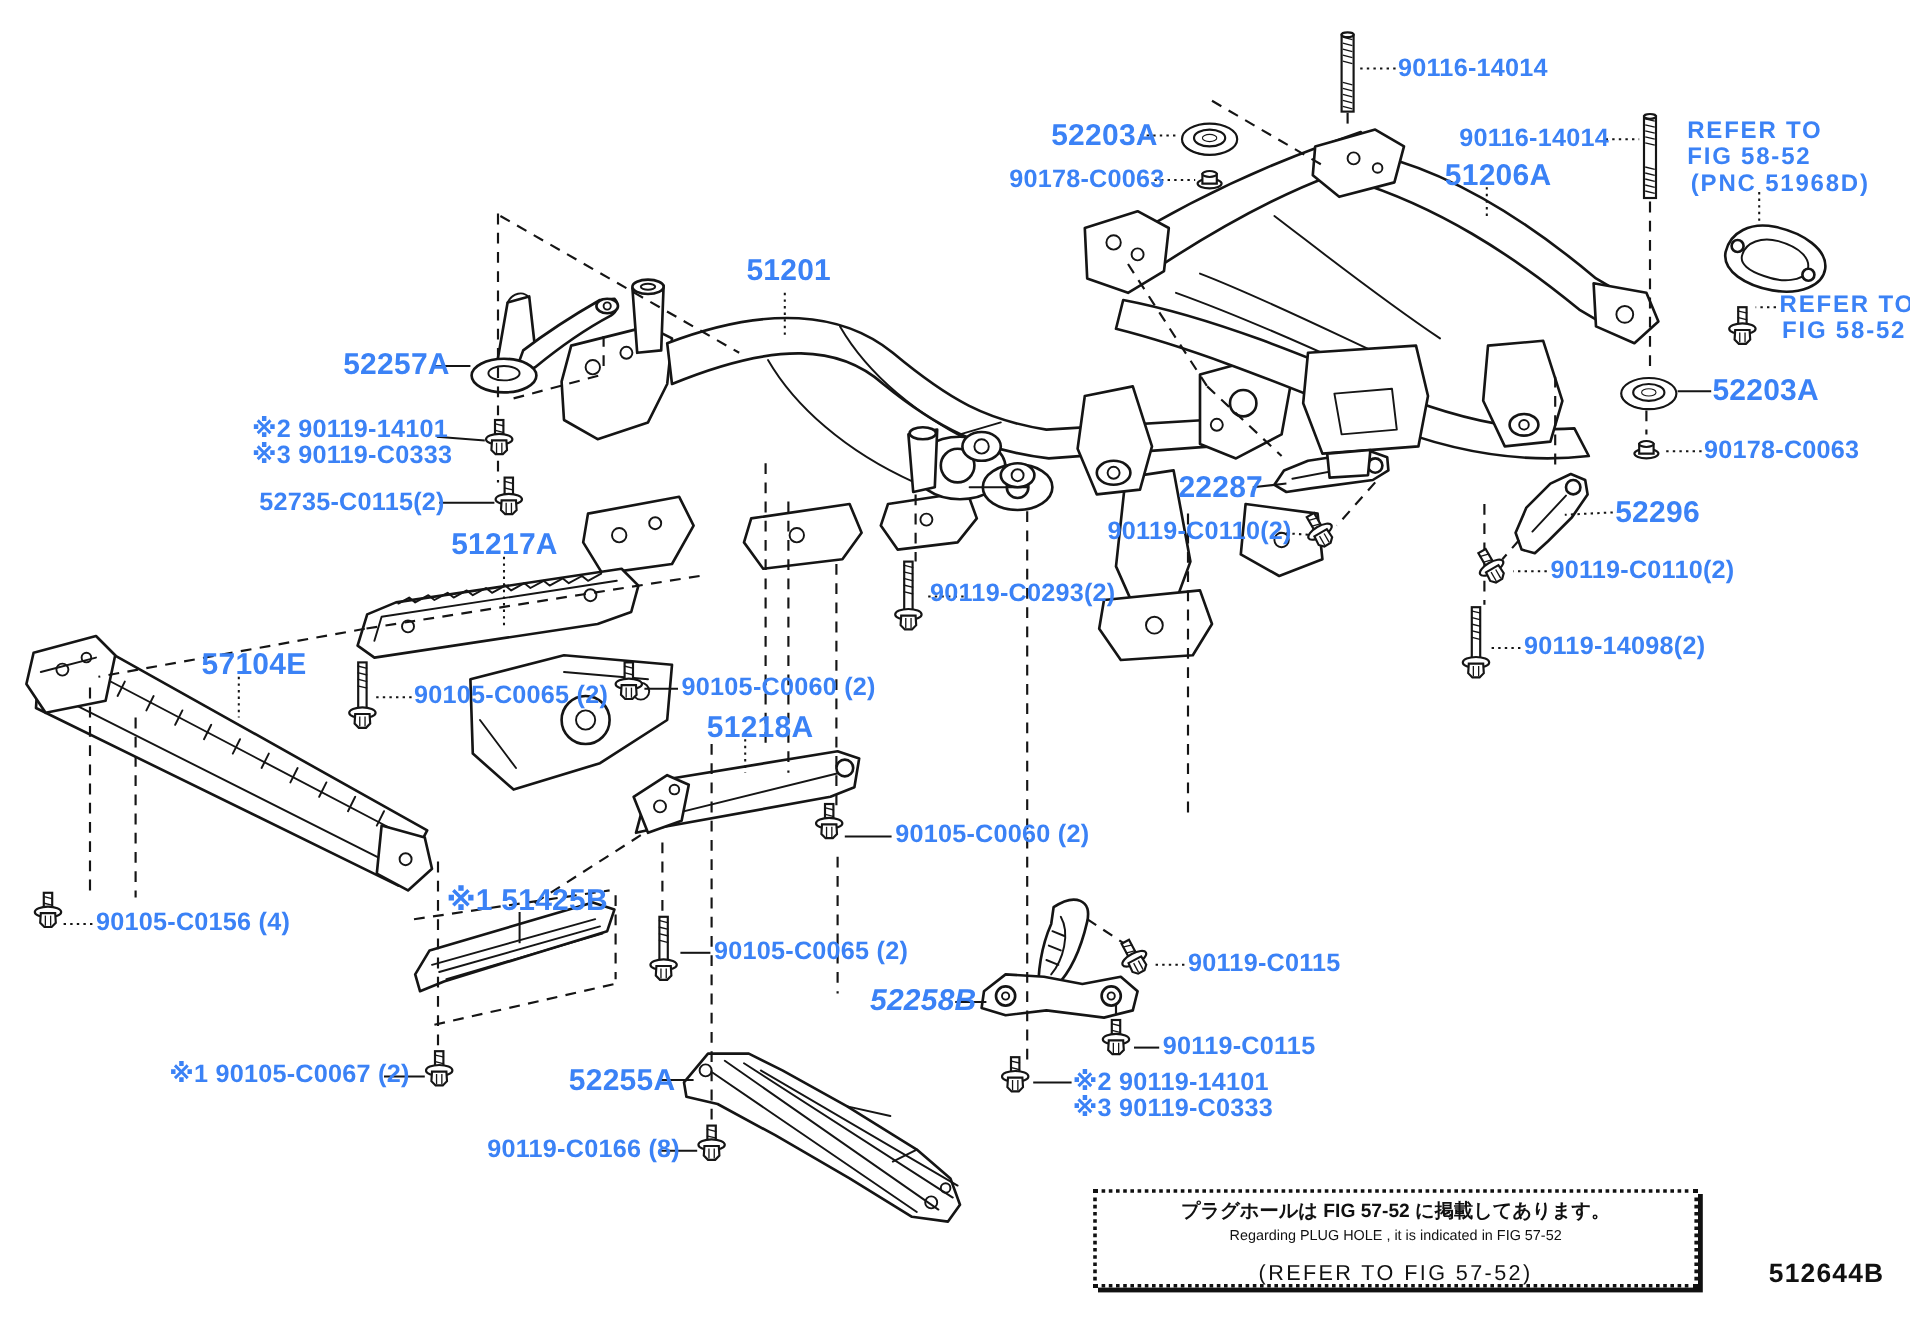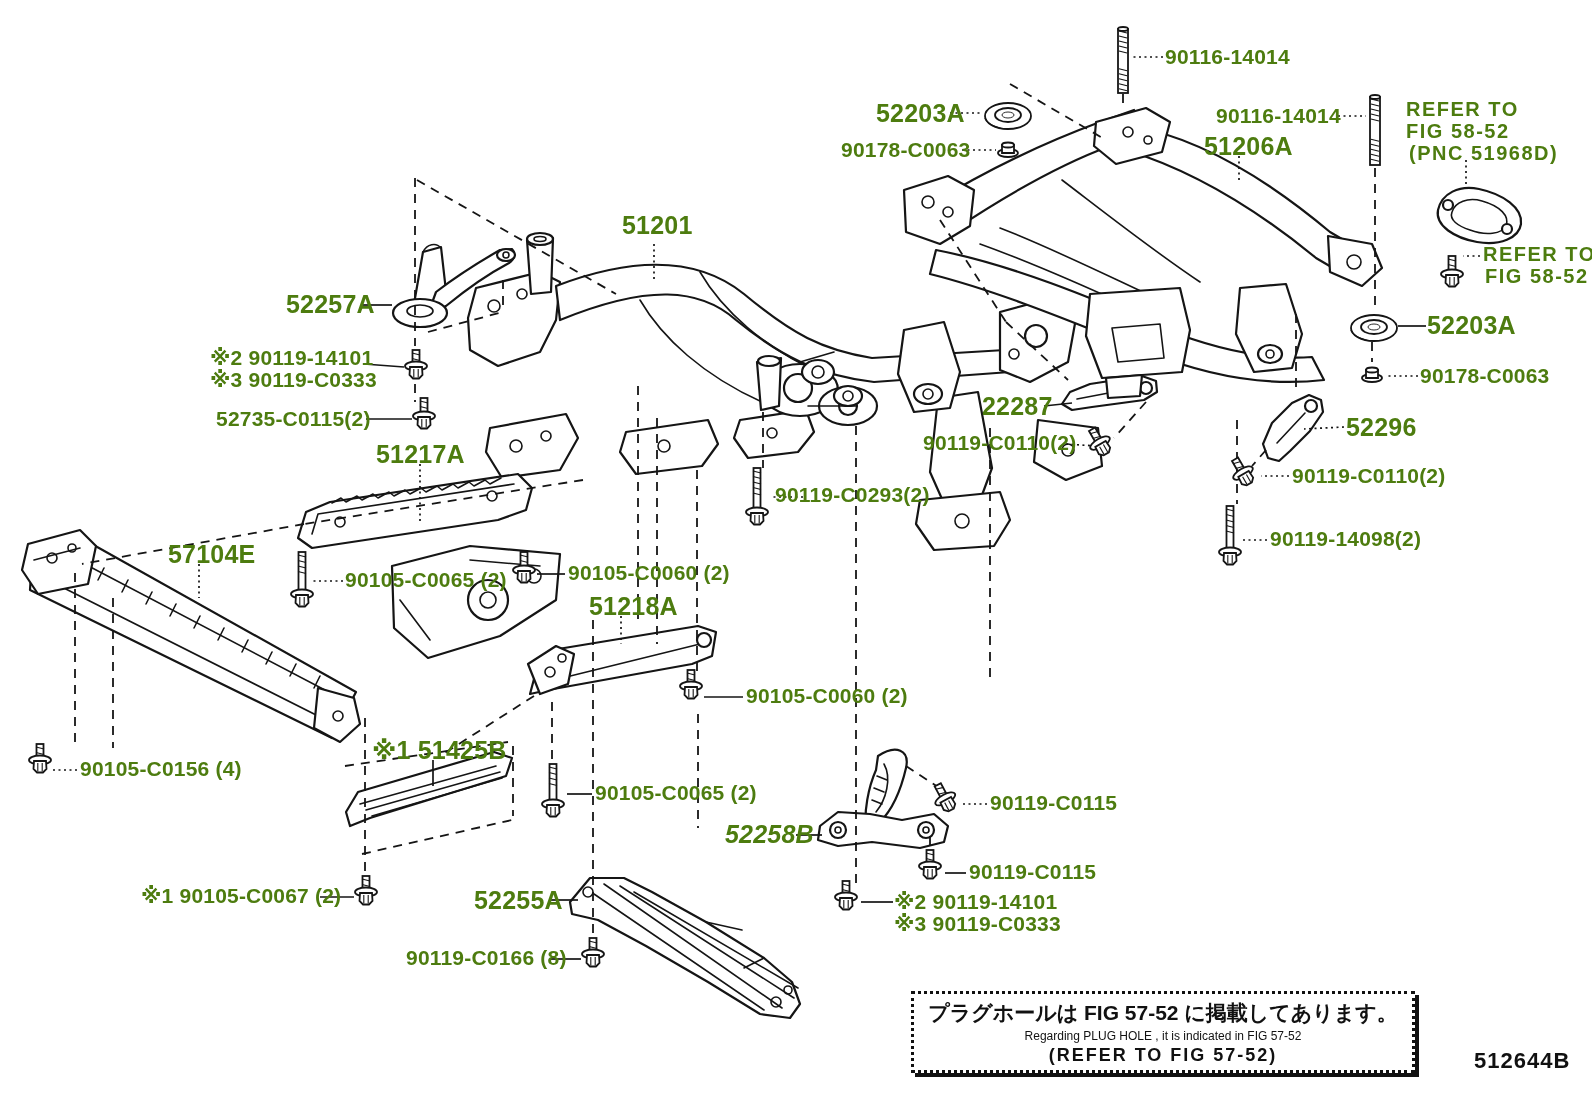--- a/index.html
+++ b/index.html
@@ -6,31 +6,31 @@
   #stage{position:relative;width:1592px;height:1099px;background:#fff;overflow:hidden;
          font-family:"Liberation Sans","DejaVu Sans",sans-serif;color:#111;}
   .pf{fill:#fff;stroke:#151515;stroke-width:2.2;stroke-linejoin:round;stroke-linecap:round;}
   .pl{fill:none;stroke:#151515;stroke-width:1.6;stroke-linejoin:round;stroke-linecap:round;}
   .ff{fill:#fff;stroke:#151515;stroke-width:1.8;}
   .fl{fill:none;stroke:#151515;stroke-width:1.1;}
   .fl2{fill:none;stroke:#151515;stroke-width:0.9;}
   .ldr{stroke:#151515;stroke-width:1.7;}
   .ldr.dotted{stroke-dasharray:2 3.5;}
   .cst{stroke:#151515;stroke-width:1.8;stroke-dasharray:9 7;fill:none;}
-  .callout{position:absolute;white-space:nowrap;font-weight:bold;color:#4d7c0f;line-height:1;}
+  .callout{position:absolute;white-space:nowrap;font-weight:bold;color:#3b82f6;line-height:1;}
   .callout.part{font-size:25px;letter-spacing:0.2px;}
   .callout.fastener{font-size:21px;letter-spacing:0.2px;}
   .callout.refnote{font-size:20px;letter-spacing:1.5px;}
   #legend{position:absolute;left:32px;top:966px;}
   .legend-item{font-size:20px;font-weight:bold;margin-bottom:4px;white-space:nowrap;}
   #note-box{position:absolute;left:911px;top:991px;width:498px;height:76px;background:#fff;
             border:3px dotted #111;box-shadow:4px 4px 0 #111;text-align:center;}
-  #note-box .jp{font-size:21px;font-weight:bold;margin-top:5px;}
+  #note-box .jp{font-size:16px;font-weight:bold;margin-top:5px;}
   #note-box .en{font-size:12px;margin-top:2px;}
-  #note-box .ref{font-size:18px;font-weight:bold;letter-spacing:2px;margin-top:2px;}
+  #note-box .ref{font-size:18px;font-weight:normal;letter-spacing:2px;margin-top:15px;}
   #diagram-code{position:absolute;left:1474px;top:1048px;font-size:22px;font-weight:bold;letter-spacing:1px;}
 </style>
 </head>
 <body>
 
 <div id="stage">
 
   <svg id="drawing" width="1592" height="1099" viewBox="0 0 1592 1099">
 
     <g>

